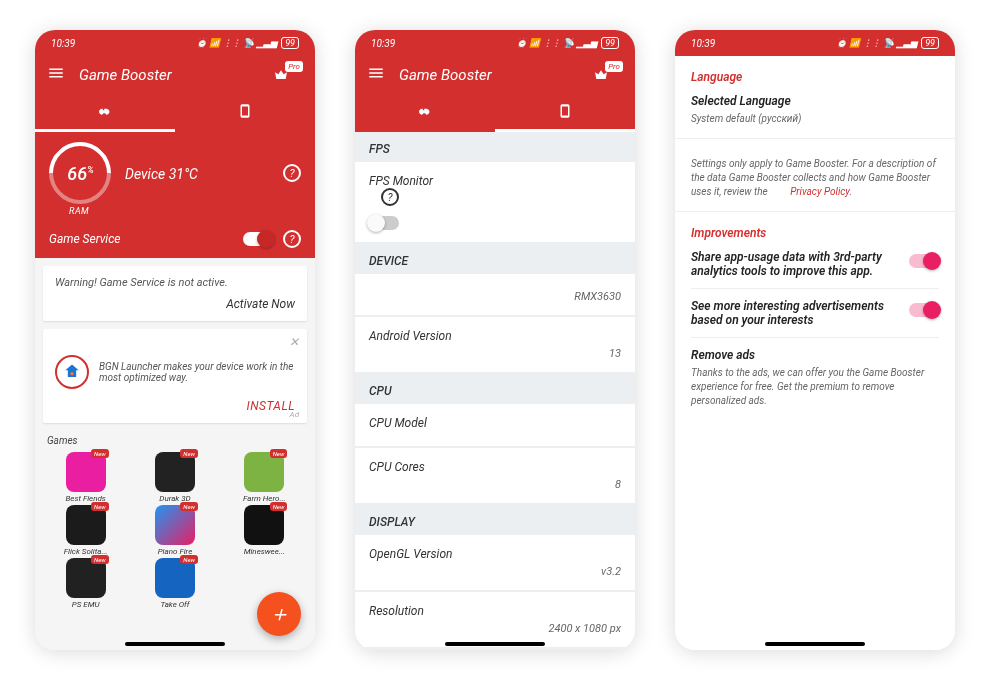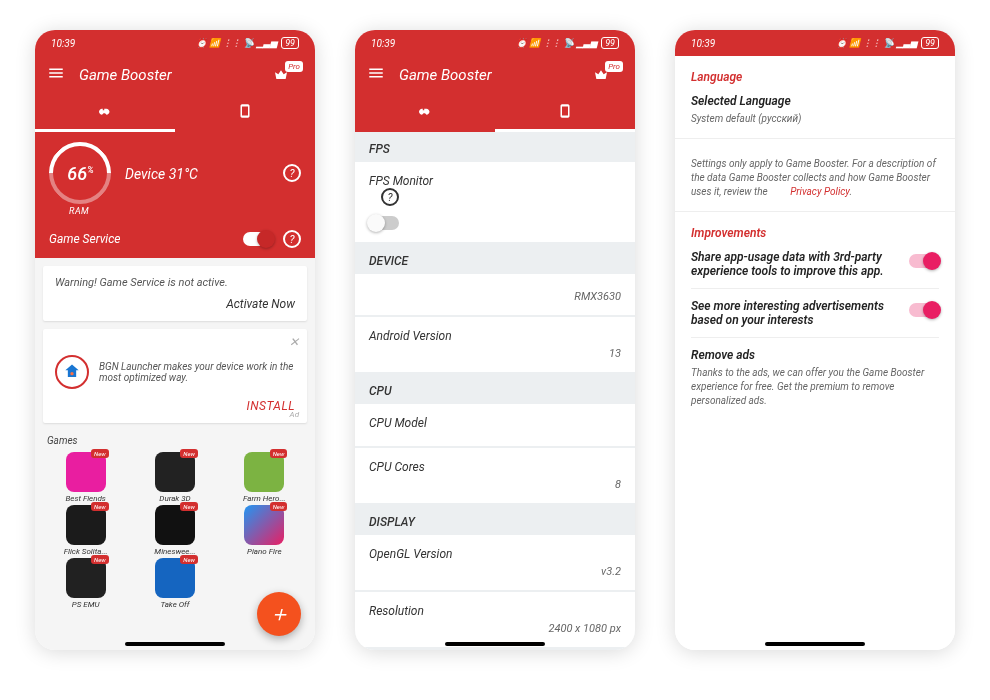--- a/index.html
+++ b/index.html
@@ -198,30 +198,30 @@
           </div>
           <div>Farm Hero...</div>
         </div>
         <div class="game">
           <div class="game-ic" style="background: rgb(27, 27, 27);">
             <span class="new-badge">New</span>
           </div>
           <div>Flick Solita...</div>
         </div>
         <div class="game">
+          <div class="game-ic" style="background: linear-gradient(135deg, rgb(33, 150, 243), rgb(233, 30, 99));">
+            <span class="new-badge">New</span>
+          </div>
+          <div>Piano Fire</div>
+        </div>
+        <div class="game">
           <div class="game-ic" style="background: rgb(17, 17, 17);">
             <span class="new-badge">New</span>
           </div>
           <div>Mineswee...</div>
-        </div>
-        <div class="game">
-          <div class="game-ic" style="background: linear-gradient(135deg, rgb(33, 150, 243), rgb(233, 30, 99));">
-            <span class="new-badge">New</span>
-          </div>
-          <div>Piano Fire</div>
         </div>
         <div class="game">
           <div class="game-ic" style="background: rgb(33, 33, 33);">
             <span class="new-badge">New</span>
           </div>
           <div>PS EMU</div>
         </div>
         <div class="game">
           <div class="game-ic" style="background: rgb(21, 101, 192);">
             <span class="new-badge">New</span>
@@ -310,21 +310,21 @@
       <div class="sec3-h">Language</div>
       <div class="sec3-title">Selected Language</div>
       <div class="sec3-sub">System default (русский)</div>
     </div>
     <div class="sec3">
       <div class="sec3-sub"><span>Settings only apply to Game Booster. For a description of the data Game Booster collects and how Game Booster uses it, review the </span><span class="link">Privacy Policy</span>.</div>
     </div>
     <div class="sec3" style="border-bottom:none;">
       <div class="sec3-h">Improvements</div>
       <div class="sec3-row">
-        <div class="txt sec3-title" style="font-weight:600;">Share app-usage data with 3rd-party experience tools to improve this app.</div>
+        <div class="txt sec3-title" style="font-weight:600;">Share app-usage data with 3rd-party analytics tools to improve this app.</div>
         <span class="toggle-on"></span>
       </div>
       <div class="divider-thin"></div>
       <div class="sec3-row">
         <div class="txt sec3-title" style="font-weight:600;">See more interesting advertisements based on your interests</div>
         <span class="toggle-on"></span>
       </div>
       <div class="divider-thin"></div>
       <div>
         <div class="sec3-title">Remove ads</div>

